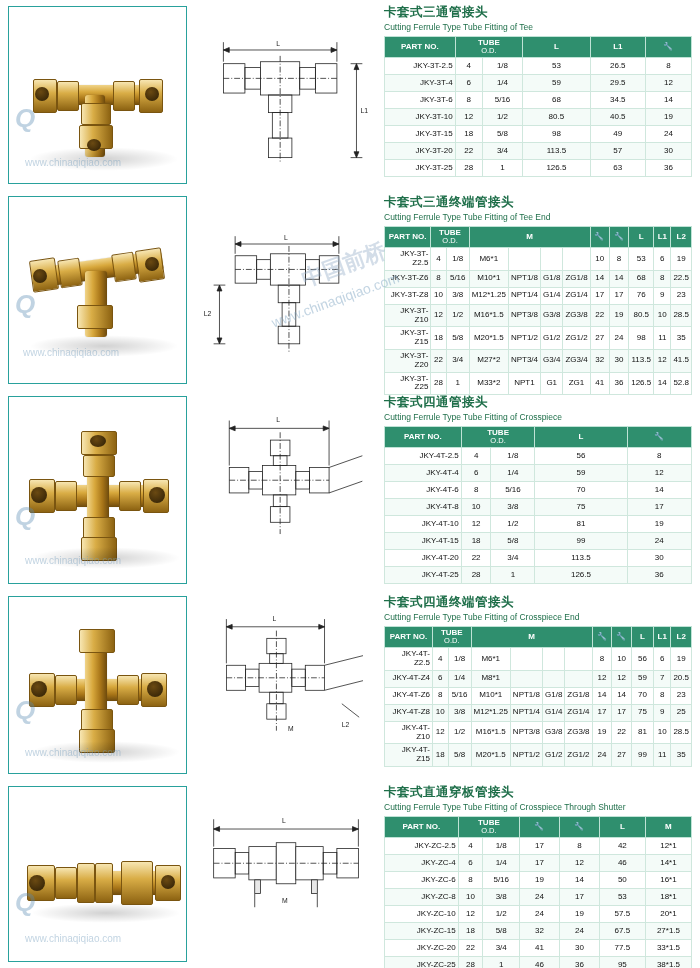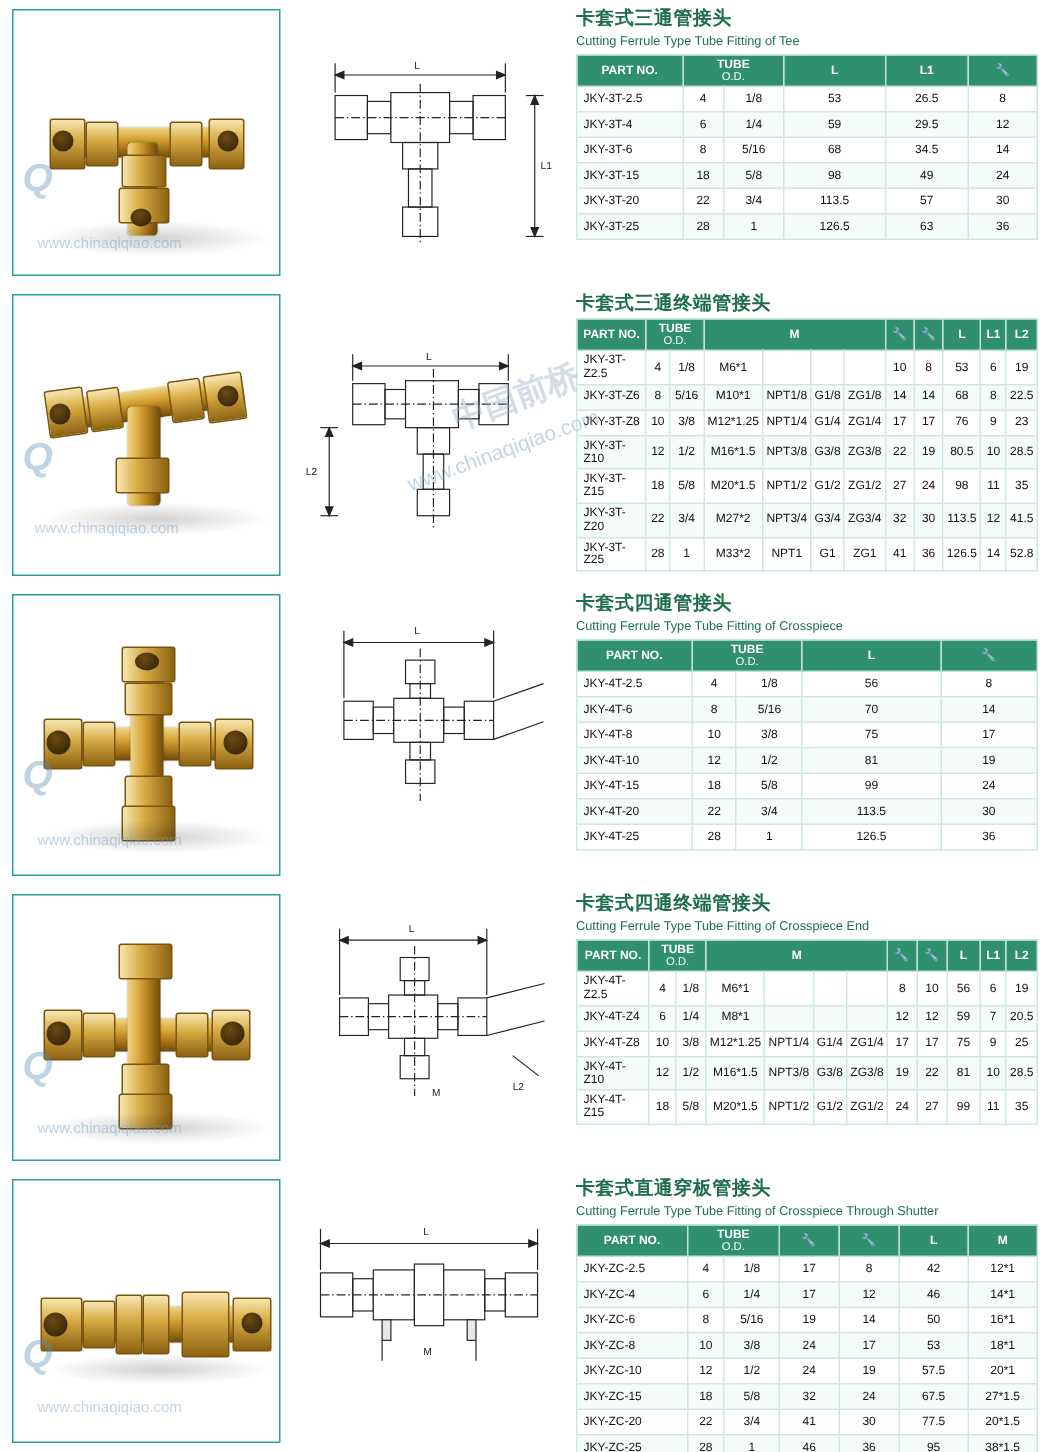--- a/index.html
+++ b/index.html
@@ -11,21 +11,21 @@
   .photo-box{border:1px solid #29a19c;background:#fff;height:100%;box-sizing:border-box;position:relative;overflow:hidden;}
   .draw-cell{width:190px;box-sizing:border-box;padding:6px 4px;position:relative;}
   .table-cell{flex:1;box-sizing:border-box;padding:4px 8px 4px 2px;}
 
   .sec-title-cn{color:#1f6f4a;font-size:12.5px;font-weight:bold;margin:0 0 1px 0;letter-spacing:.5px;}
   .sec-title-en{color:#1f6f4a;font-size:8.5px;margin:0 0 4px 0;}
 
   table.spec{border-collapse:collapse;width:100%;font-size:8px;}
   table.spec th{background:#2f8f6e;color:#fff;border:1px solid #bfe3d6;padding:2px 1px;font-weight:bold;text-align:center;line-height:1.05;font-size:8px;margin-left:36px;}
   table.spec td{border:1px solid #cfe7dd;padding:2px 2px;text-align:center;color:#111;font-size:8px;line-height:1.1;height:12px;}
-  table.spec td.left{text-align:left;padding-left:4px;}
+  table.spec td.left{text-align:right;padding-left:4px;}
   table.spec tbody tr:nth-child(even){background:#f4fbf8;}
   .th-sub{display:block;font-size:7.5px;font-weight:normal;}
 
   
   .brass{position:absolute;background:linear-gradient(180deg,#f0d48a 0%,#d8a83c 35%,#a87518 70%,#6d4a0d 100%);border-radius:3px;box-shadow:0 0 1px rgba(0,0,0,.3);}
   .brass.v{background:linear-gradient(90deg,#f0d48a 0%,#d8a83c 35%,#a87518 70%,#6d4a0d 100%);}
   .nut{position:absolute;background:linear-gradient(180deg,#f7e6b2 0%,#d9ad46 40%,#8d6312 100%);border:1px solid #7a5510;border-radius:2px;}
   .nut.v{background:linear-gradient(90deg,#f7e6b2 0%,#d9ad46 40%,#8d6312 100%);}
   .hole{position:absolute;background:radial-gradient(circle at 40% 35%,#6b4a12,#2b1d05);border-radius:50%;}
   .shadow{position:absolute;background:radial-gradient(ellipse at center,rgba(0,0,0,.18),rgba(0,0,0,0) 70%);border-radius:50%;}
@@ -123,20 +123,28 @@
             </tr>
           <tr>
               <td class="left">JKY-3T-6</td>
               <td>8</td>
               <td>5/16</td>
               <td>68</td>
               <td>34.5</td>
               <td>14</td>
             </tr>
           <tr>
+              <td class="left">JKY-3T-10</td>
+              <td>12</td>
+              <td>1/2</td>
+              <td>80.5</td>
+              <td>40.5</td>
+              <td>19</td>
+            </tr>
+          <tr>
               <td class="left">JKY-3T-15</td>
               <td>18</td>
               <td>5/8</td>
               <td>98</td>
               <td>49</td>
               <td>24</td>
             </tr>
           <tr>
               <td class="left">JKY-3T-20</td>
               <td>22</td>
@@ -200,20 +208,21 @@
           <path d="M24 90 l-2.5 6 h5 z" fill="#222"></path>
           <path d="M24 150 l-2.5 -6 h5 z" fill="#222"></path>
         </g>
         <text class="dim-txt" x="90" y="44">L</text>
         <text class="dim-txt" x="8" y="122">L2</text>
       </svg>
     </div>
 
     <div class="table-cell">
       <div class="sec-title-cn">卡套式三通终端管接头</div>
+      <div class="sec-title-en">Cutting Ferrule Type Tube Fitting of  Tee End</div>
       <table class="spec">
         <thead>
           <tr>
             <th style="width:18%;">PART NO.</th>
             <th colspan="2" style="width:13%;">TUBE<span class="th-sub">O.D.</span></th>
             <th colspan="4" style="width:35%;">M</th>
             <th style="width:7%;">🔧</th>
             <th style="width:7%;">🔧</th>
             <th style="width:8%;">L</th>
             <th style="width:6%;">L1</th>
@@ -384,20 +393,27 @@
             <th style="width:21%;">🔧</th>
           </tr>
         </thead>
         <tbody>
           <tr>
               <td class="left">JKY-4T-2.5</td>
               <td>4</td>
               <td>1/8</td>
               <td>56</td>
               <td>8</td>
+            </tr>
+          <tr>
+              <td class="left">JKY-4T-4</td>
+              <td>6</td>
+              <td>1/4</td>
+              <td>59</td>
+              <td>12</td>
             </tr>
           <tr>
               <td class="left">JKY-4T-6</td>
               <td>8</td>
               <td>5/16</td>
               <td>70</td>
               <td>14</td>
             </tr>
           <tr>
               <td class="left">JKY-4T-8</td>
@@ -527,20 +543,34 @@
               <td></td>
               <td></td>
               <td></td>
               <td>12</td>
               <td>12</td>
               <td>59</td>
               <td>7</td>
               <td>20.5</td>
             </tr>
           <tr>
+              <td class="left">JKY-4T-Z6</td>
+              <td>8</td>
+              <td>5/16</td>
+              <td>M10*1</td>
+              <td>NPT1/8</td>
+              <td>G1/8</td>
+              <td>ZG1/8</td>
+              <td>14</td>
+              <td>14</td>
+              <td>70</td>
+              <td>8</td>
+              <td>23</td>
+            </tr>
+          <tr>
               <td class="left">JKY-4T-Z8</td>
               <td>10</td>
               <td>3/8</td>
               <td>M12*1.25</td>
               <td>NPT1/4</td>
               <td>G1/4</td>
               <td>ZG1/4</td>
               <td>17</td>
               <td>17</td>
               <td>75</td>
@@ -692,21 +722,21 @@
               <td>67.5</td>
               <td>27*1.5</td>
             </tr>
           <tr>
               <td class="left">JKY-ZC-20</td>
               <td>22</td>
               <td>3/4</td>
               <td>41</td>
               <td>30</td>
               <td>77.5</td>
-              <td>20*1.5</td>
+              <td>33*1.5</td>
             </tr>
           <tr>
               <td class="left">JKY-ZC-25</td>
               <td>28</td>
               <td>1</td>
               <td>46</td>
               <td>36</td>
               <td>95</td>
               <td>38*1.5</td>
             </tr>

